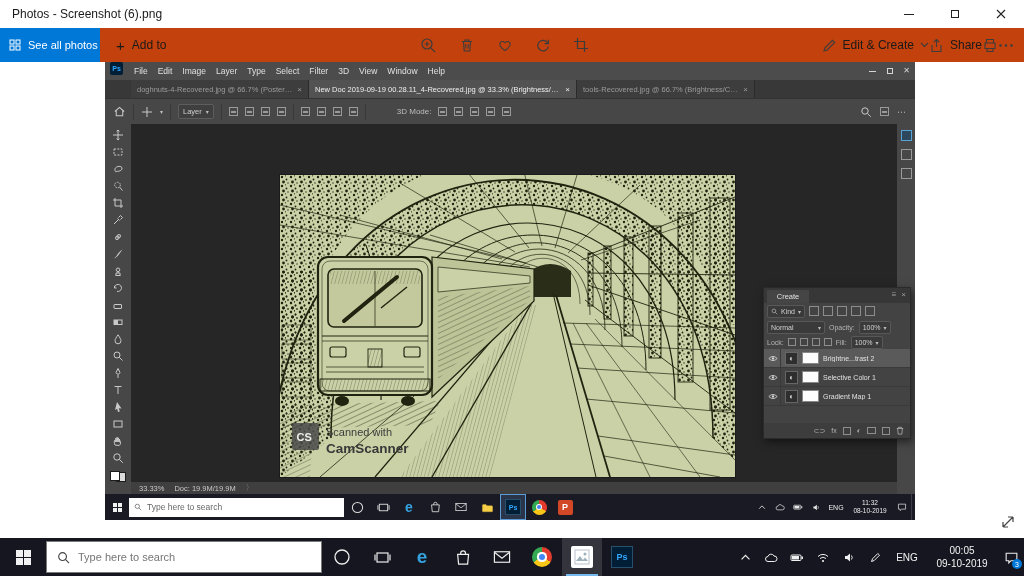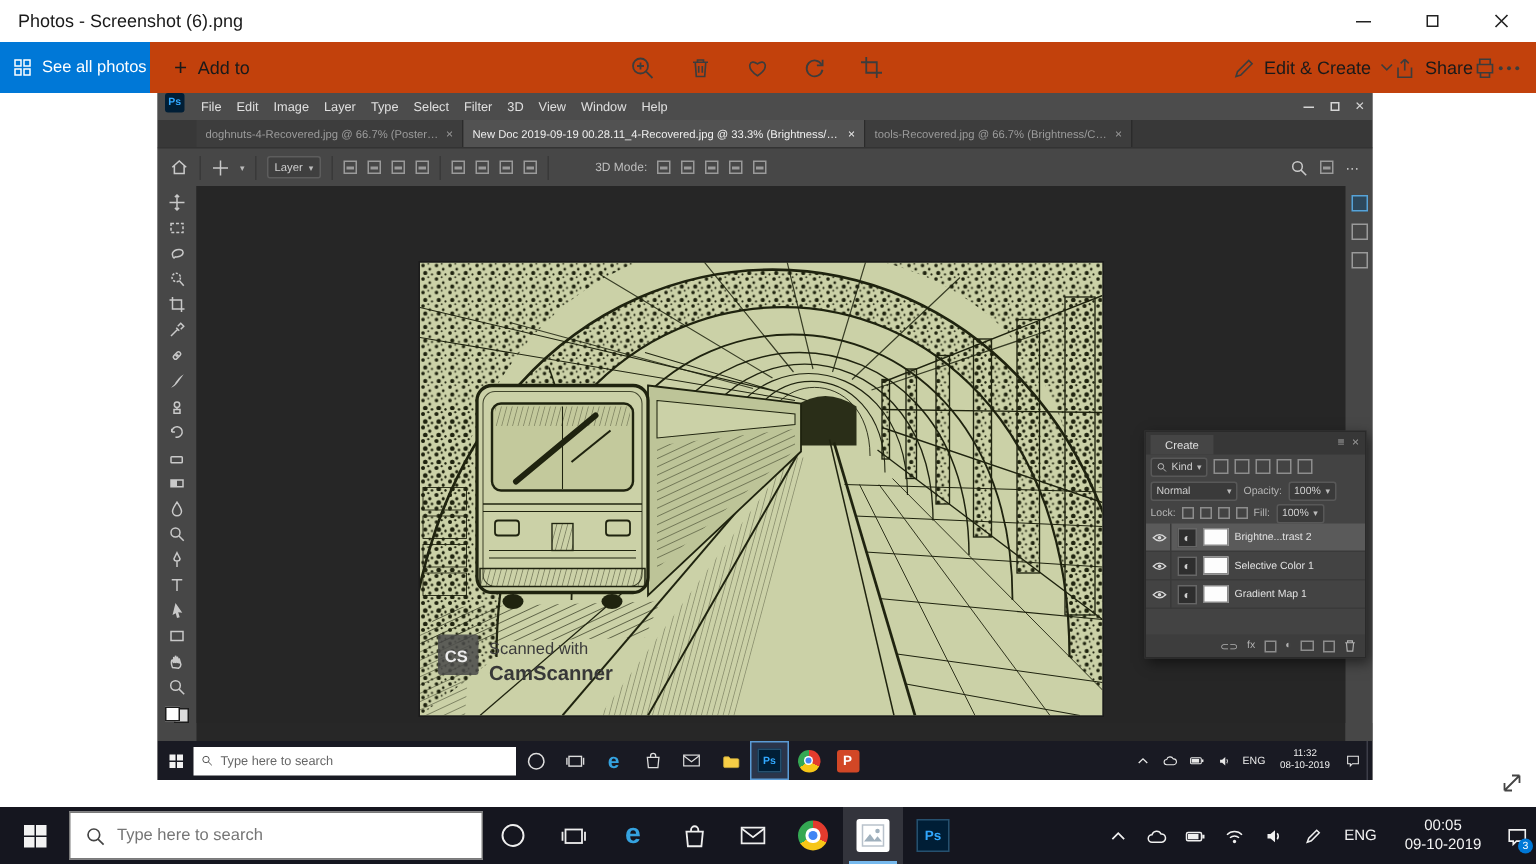--- a/index.html
+++ b/index.html
@@ -623,20 +623,25 @@
           <span class="lp-mini" style="width:9px;height:7px;"></span>
           <span class="lp-mini" style="width:8px;height:8px;"></span>
           <svg width="8" height="9" viewBox="0 0 10 11">
               <path d="M1 3 H9 M3 3 V1.5 H7 V3 M2 3 L2.7 10 H7.3 L8 3" fill="none" stroke="#b0b0b0"></path>
             </svg>
         </div>
       </div>
 
       <div id="tools-foot" class="abs"></div>
       <div id="strip-foot" class="abs"></div>
+      <div id="ps-status" class="abs">
+        <span>33.33%</span>
+        <span>Doc: 19.9M/19.9M</span>
+        <span style="color:#8f8f8f;">〉</span>
+      </div>
 
       <div id="itb" class="abs">
         <span id="itb-start">
             <span class="winlogo" style="width:9px;height:9px;">
               <i></i>
               <i></i>
               <i></i>
               <i></i>
             </span>
           </span>

